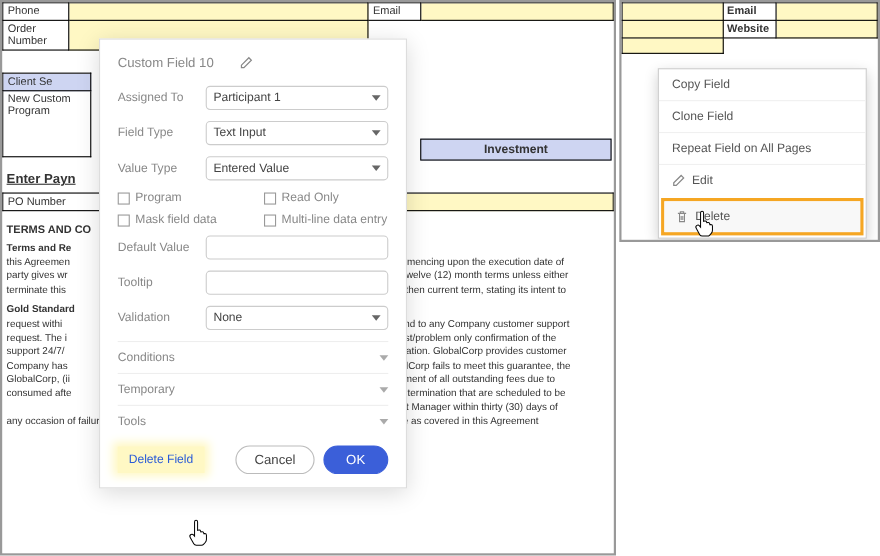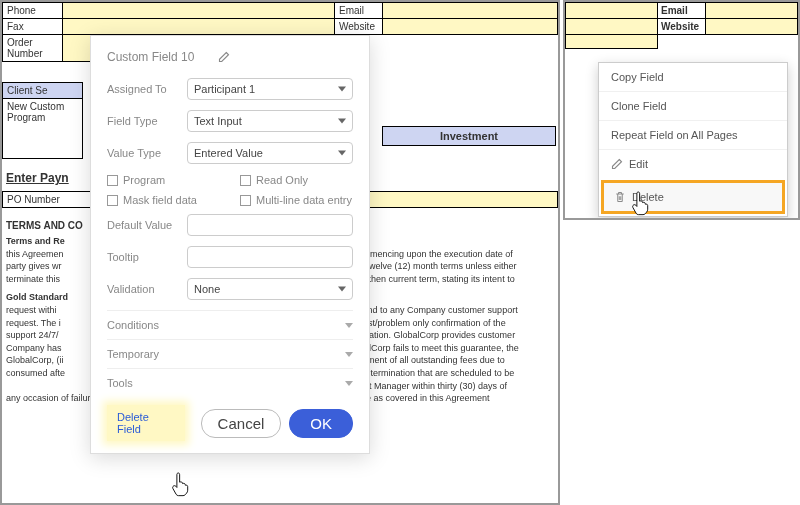--- a/index.html
+++ b/index.html
@@ -29,21 +29,21 @@
   .dd::after { content: ""; position: absolute; right: 6px; top: 50%; width: 0; height: 0; border-left: 4px solid transparent; border-right: 4px solid transparent; border-top: 5px solid #666; transform: translateY(-50%); }
   .txt { width: 100%; border: 1px solid #ccc; border-radius: 4px; padding: 4px 6px; font-size: 11px; height: 22px; }
   .chk-row { display: flex; gap: 20px; margin-bottom: 8px; padding-left: 0; }
   .chk { display: flex; align-items: center; gap: 5px; font-size: 11px; color: #888; width: 120px; }
   .chk-box { width: 11px; height: 11px; border: 1px solid #999; display: inline-block; }
   .collapsible { display: flex; align-items: center; justify-content: space-between; font-size: 11px; color: #888; padding: 8px 0; border-top: 1px solid #eee; }
   .chev { width: 0; height: 0; border-left: 4px solid transparent; border-right: 4px solid transparent; border-top: 5px solid #aaa; }
   .panel-footer { display: flex; align-items: center; gap: 8px; margin-top: 8px; }
   .delete-field { color: #2a5bd7; font-size: 11px; padding: 6px 10px; background: #fff8c4; box-shadow: 0 0 8px 4px #fff8c4; position: relative; }
   .spacer { flex: 1; }
-  .btn { border-radius: 14px; padding: 5px 16px; font-size: 15px; cursor: pointer; }
+  .btn { border-radius: 14px; padding: 5px 16px; font-size: 12px; cursor: pointer; }
   .btn-cancel { background: #fff; border: 1px solid #bbb; color: #444; }
   .btn-ok { background: #3b5fd9; border: 1px solid #3b5fd9; color: #fff; padding: 5px 20px; }
   
   .cursor-hand { position: absolute; width: 22px; height: 26px; z-index: 30; }
   .cursor-hand svg { width: 100%; height: 100%; }
   
   
   .right-snip { position: absolute; top: 0; right: 0; width: 237px; height: 220px; border: 2px solid #999; background: #fff; overflow: hidden; }
   .right-snip table { width: 100%; border-collapse: collapse; }
   .right-snip td { border: 1px solid #000; font-size: 10px; font-weight: bold; padding: 2px 3px; }
@@ -62,26 +62,20 @@
 </head>
 <body>
 
 <div class="doc-bg">
   <table class="form-table">
     <tbody>
         <tr>
       <td style="width:60px">Phone</td>
       <td class="yellow-cell" style="width:272px"></td>
       <td style="width:48px">Email</td>
-      <td class="yellow-cell"></td>
-    </tr>
-    <tr>
-      <td>Fax</td>
-      <td class="yellow-cell"></td>
-      <td>Website</td>
       <td class="yellow-cell"></td>
     </tr>
     <tr>
       <td colspan="1">Order Number</td>
       <td class="yellow-cell"></td>
       <td colspan="2" style="border:none"></td>
     </tr>
   </tbody>
     </table>
 

